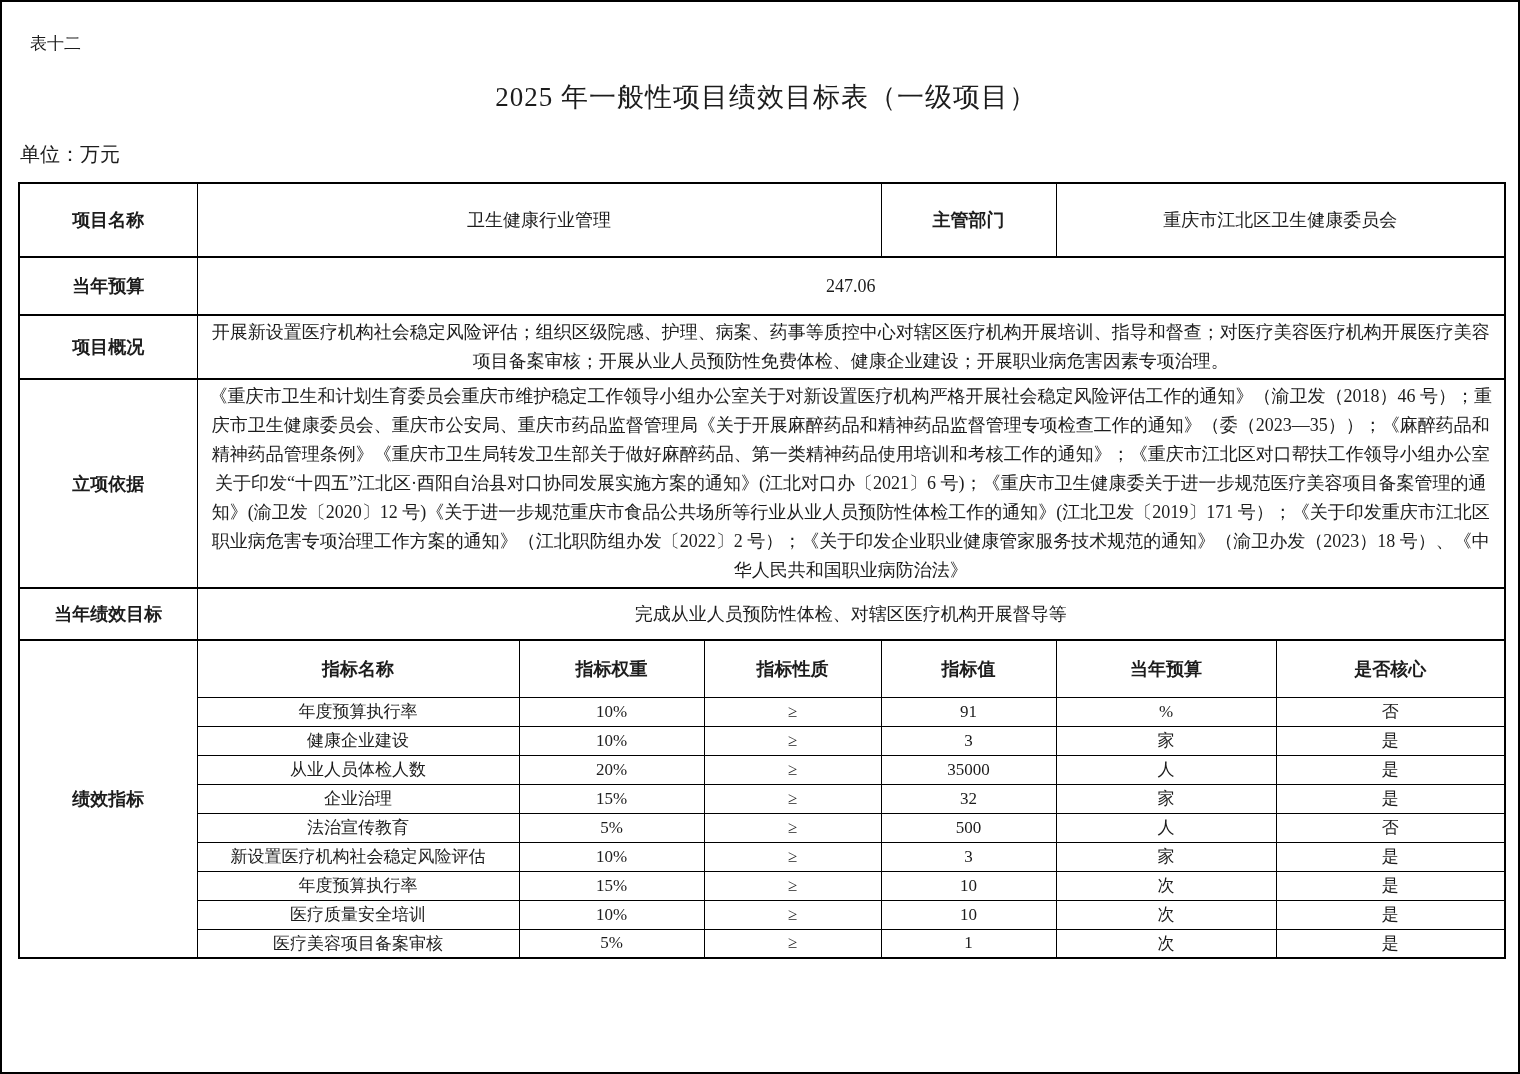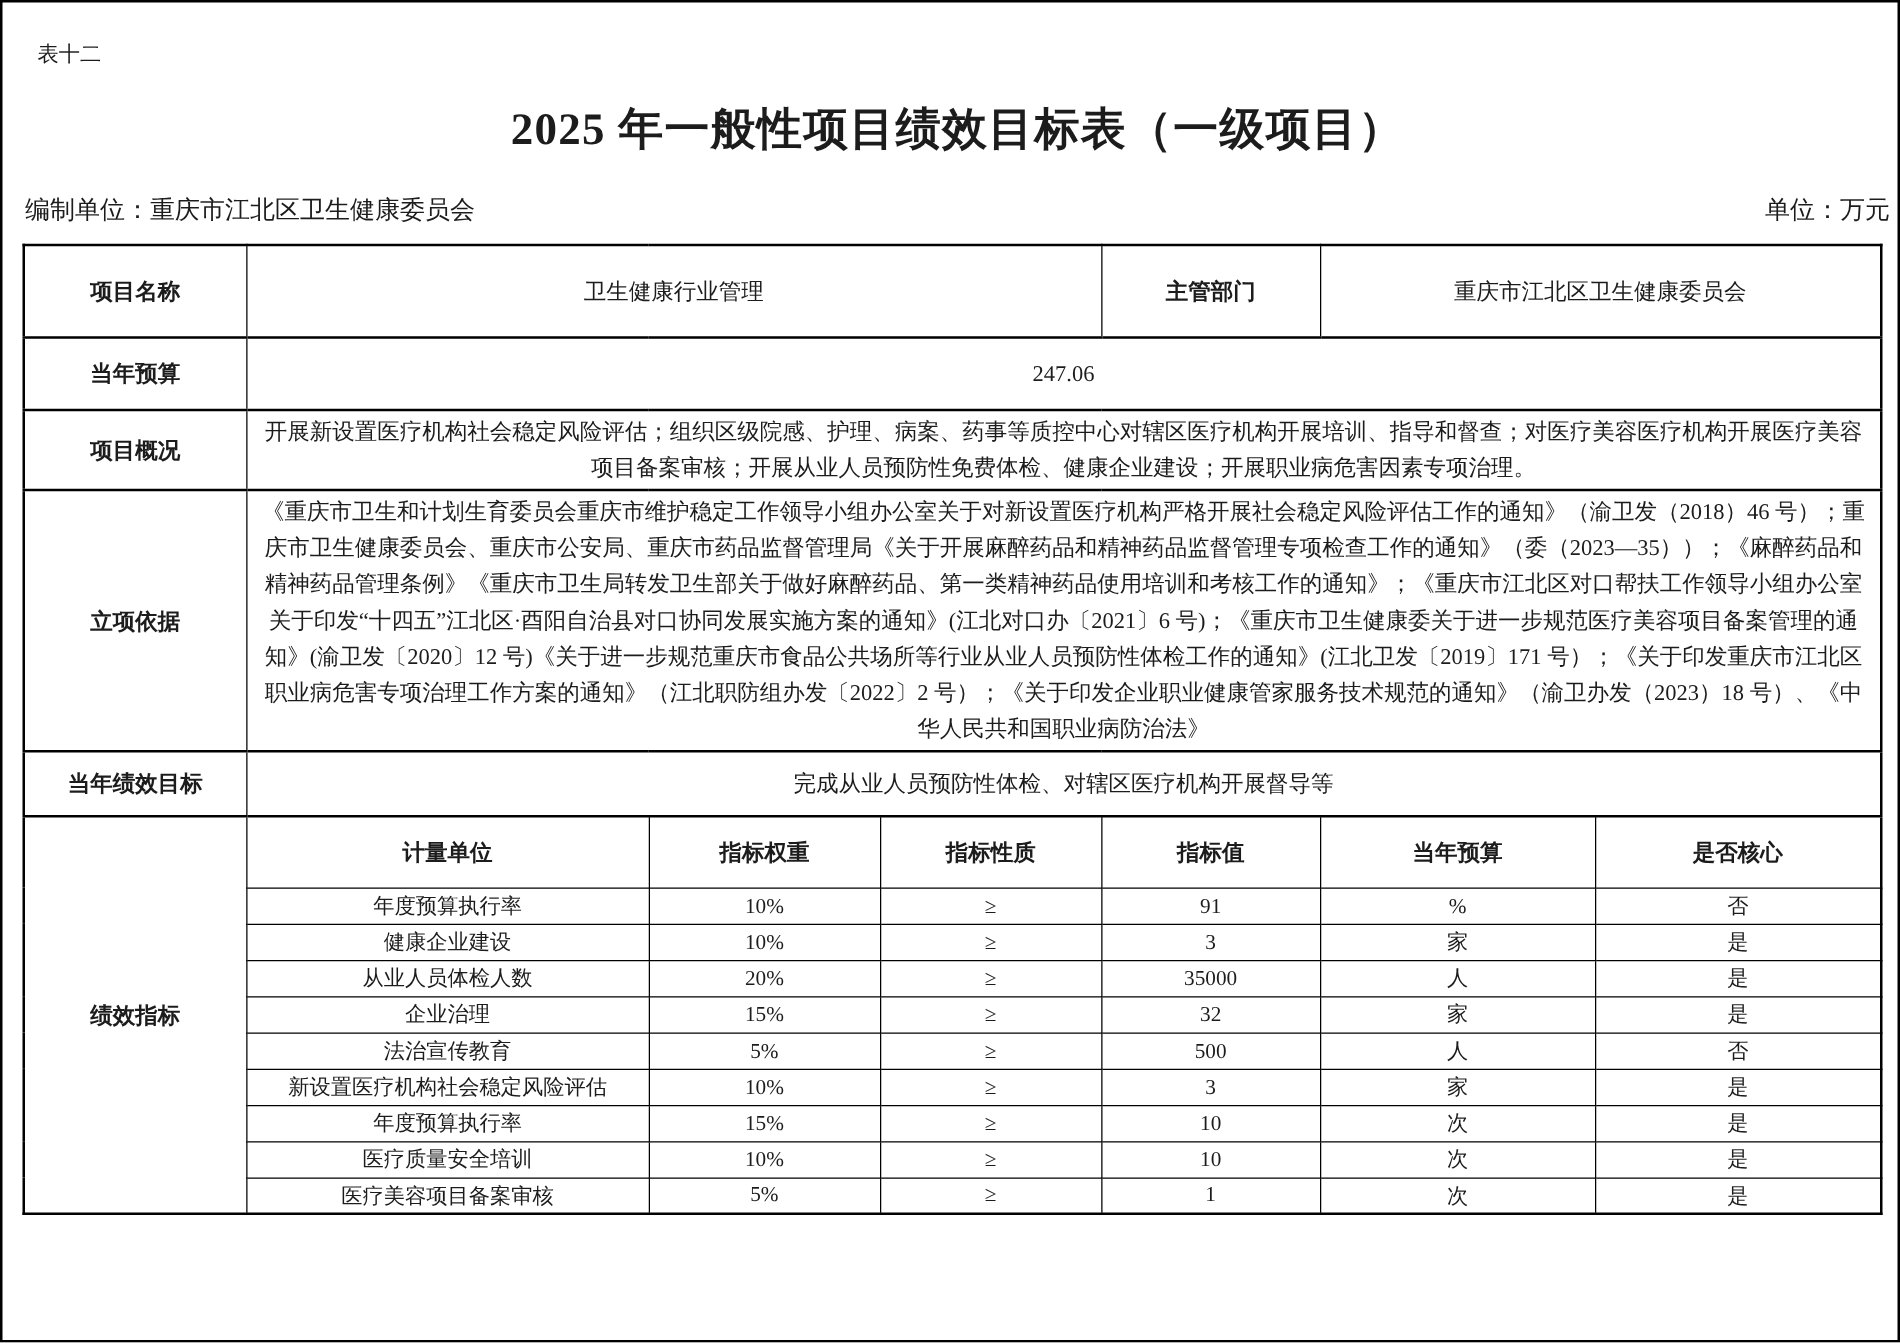--- a/index.html
+++ b/index.html
@@ -10,22 +10,22 @@
     background:#ffffff;
     border:2px solid #000;
     padding:30px 4px 0 16px;
     font-family:"Liberation Serif","DejaVu Serif",serif;
     color:#1c1c1c;
     overflow:hidden;
   }
   .tag { font-size:17px; margin-left:12px; }
   .title {
     text-align:center;
-    font-size:36px;
-    font-weight:bold;
+    font-size:27px;
+    font-weight:normal;
     margin-top:24px;
     letter-spacing:1px;
   }
   .meta {
     display:flex;
     justify-content:space-between;
     align-items:flex-end;
     font-size:20px;
     margin-top:26px;
     margin-bottom:14px;
@@ -70,21 +70,20 @@
 </head>
 <body>
 
 <div class="page">
 
   <div class="tag">表十二</div>
 
   <div class="title">2025 年一般性项目绩效目标表（一级项目）</div>
 
   <div class="meta">
-    <span>编制单位：重庆市江北区卫生健康委员会</span>
     <span>单位：万元</span>
   </div>
 
   <table class="main">
     <colgroup>
       <col style="width:178px">
         <col style="width:322px">
         <col style="width:185px">
       <col style="width:177px">
         <col style="width:175px">
@@ -115,21 +114,21 @@
       <td colspan="6" class="txt">《重庆市卫生和计划生育委员会重庆市维护稳定工作领导小组办公室关于对新设置医疗机构严格开展社会稳定风险评估工作的通知》（渝卫发（2018）46 号）；重庆市卫生健康委员会、重庆市公安局、重庆市药品监督管理局《关于开展麻醉药品和精神药品监督管理专项检查工作的通知》（委（2023—35））；《麻醉药品和精神药品管理条例》《重庆市卫生局转发卫生部关于做好麻醉药品、第一类精神药品使用培训和考核工作的通知》；《重庆市江北区对口帮扶工作领导小组办公室关于印发“十四五”江北区·酉阳自治县对口协同发展实施方案的通知》(江北对口办〔2021〕6 号)；《重庆市卫生健康委关于进一步规范医疗美容项目备案管理的通知》(渝卫发〔2020〕12 号)《关于进一步规范重庆市食品公共场所等行业从业人员预防性体检工作的通知》(江北卫发〔2019〕171 号）；《关于印发重庆市江北区职业病危害专项治理工作方案的通知》（江北职防组办发〔2022〕2 号）；《关于印发企业职业健康管家服务技术规范的通知》（渝卫办发（2023）18 号）、《中华人民共和国职业病防治法》</td>
     </tr>
 
     <tr class="r5 major">
       <td class="lbl">当年绩效目标</td>
       <td colspan="6" class="goal">完成从业人员预防性体检、对辖区医疗机构开展督导等</td>
     </tr>
 
     <tr class="rh">
       <td class="lbl" rowspan="10">绩效指标</td>
-      <td class="hdr">计量单位</td>
+      <td class="hdr">指标名称</td>
       <td class="hdr">指标权重</td>
       <td class="hdr">指标性质</td>
       <td class="hdr">指标值</td>
       <td class="hdr">当年预算</td>
       <td class="hdr">是否核心</td>
     </tr>
 
     <tr class="mrow">
       <td>年度预算执行率</td>
       <td>10%</td>

